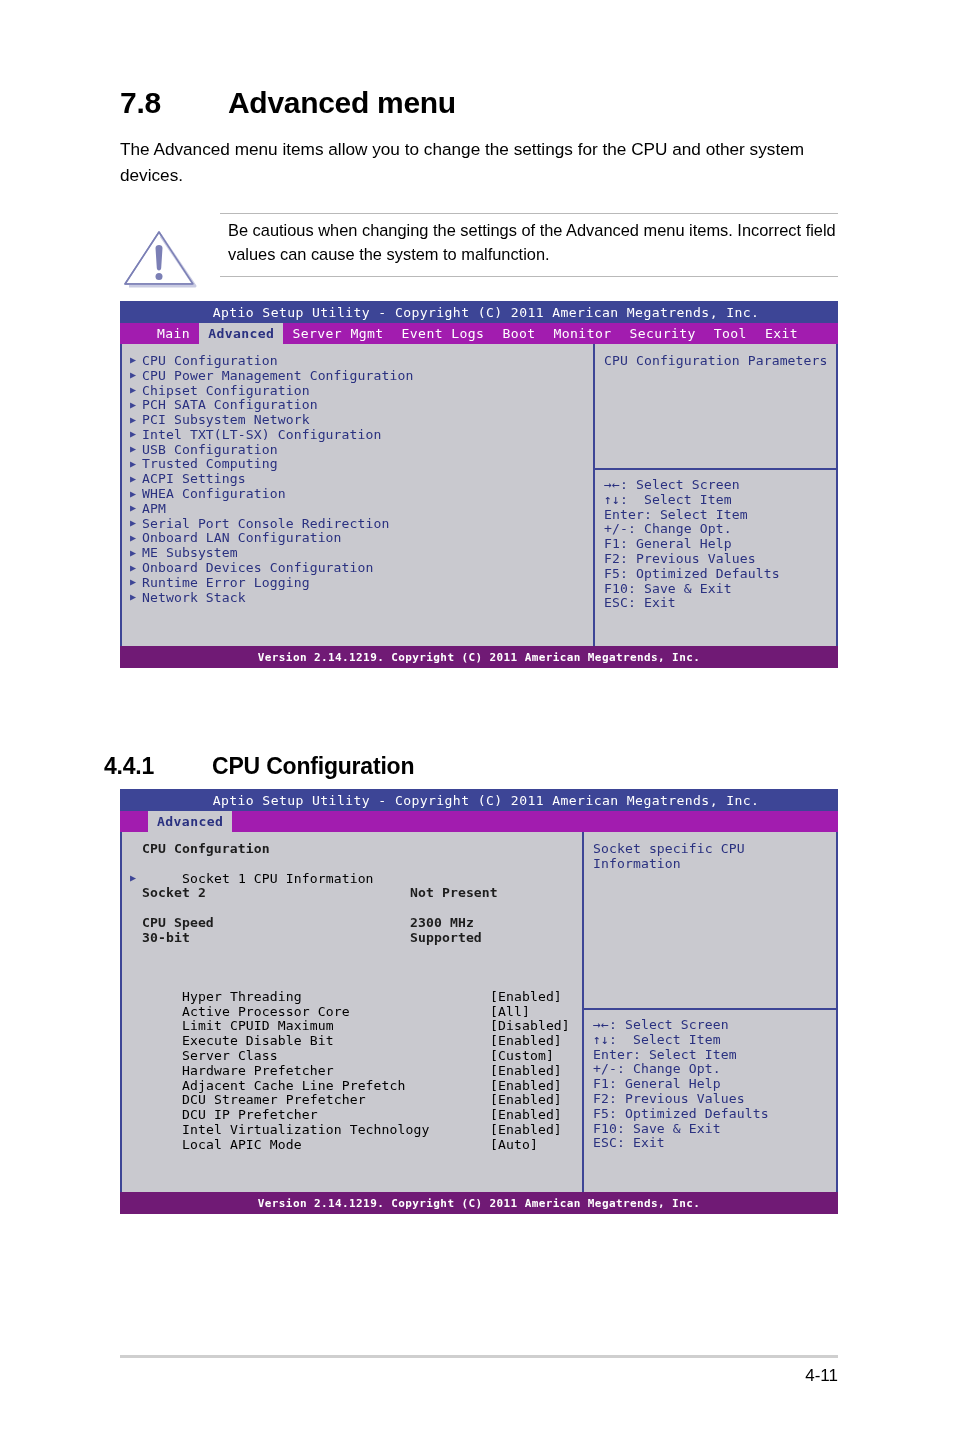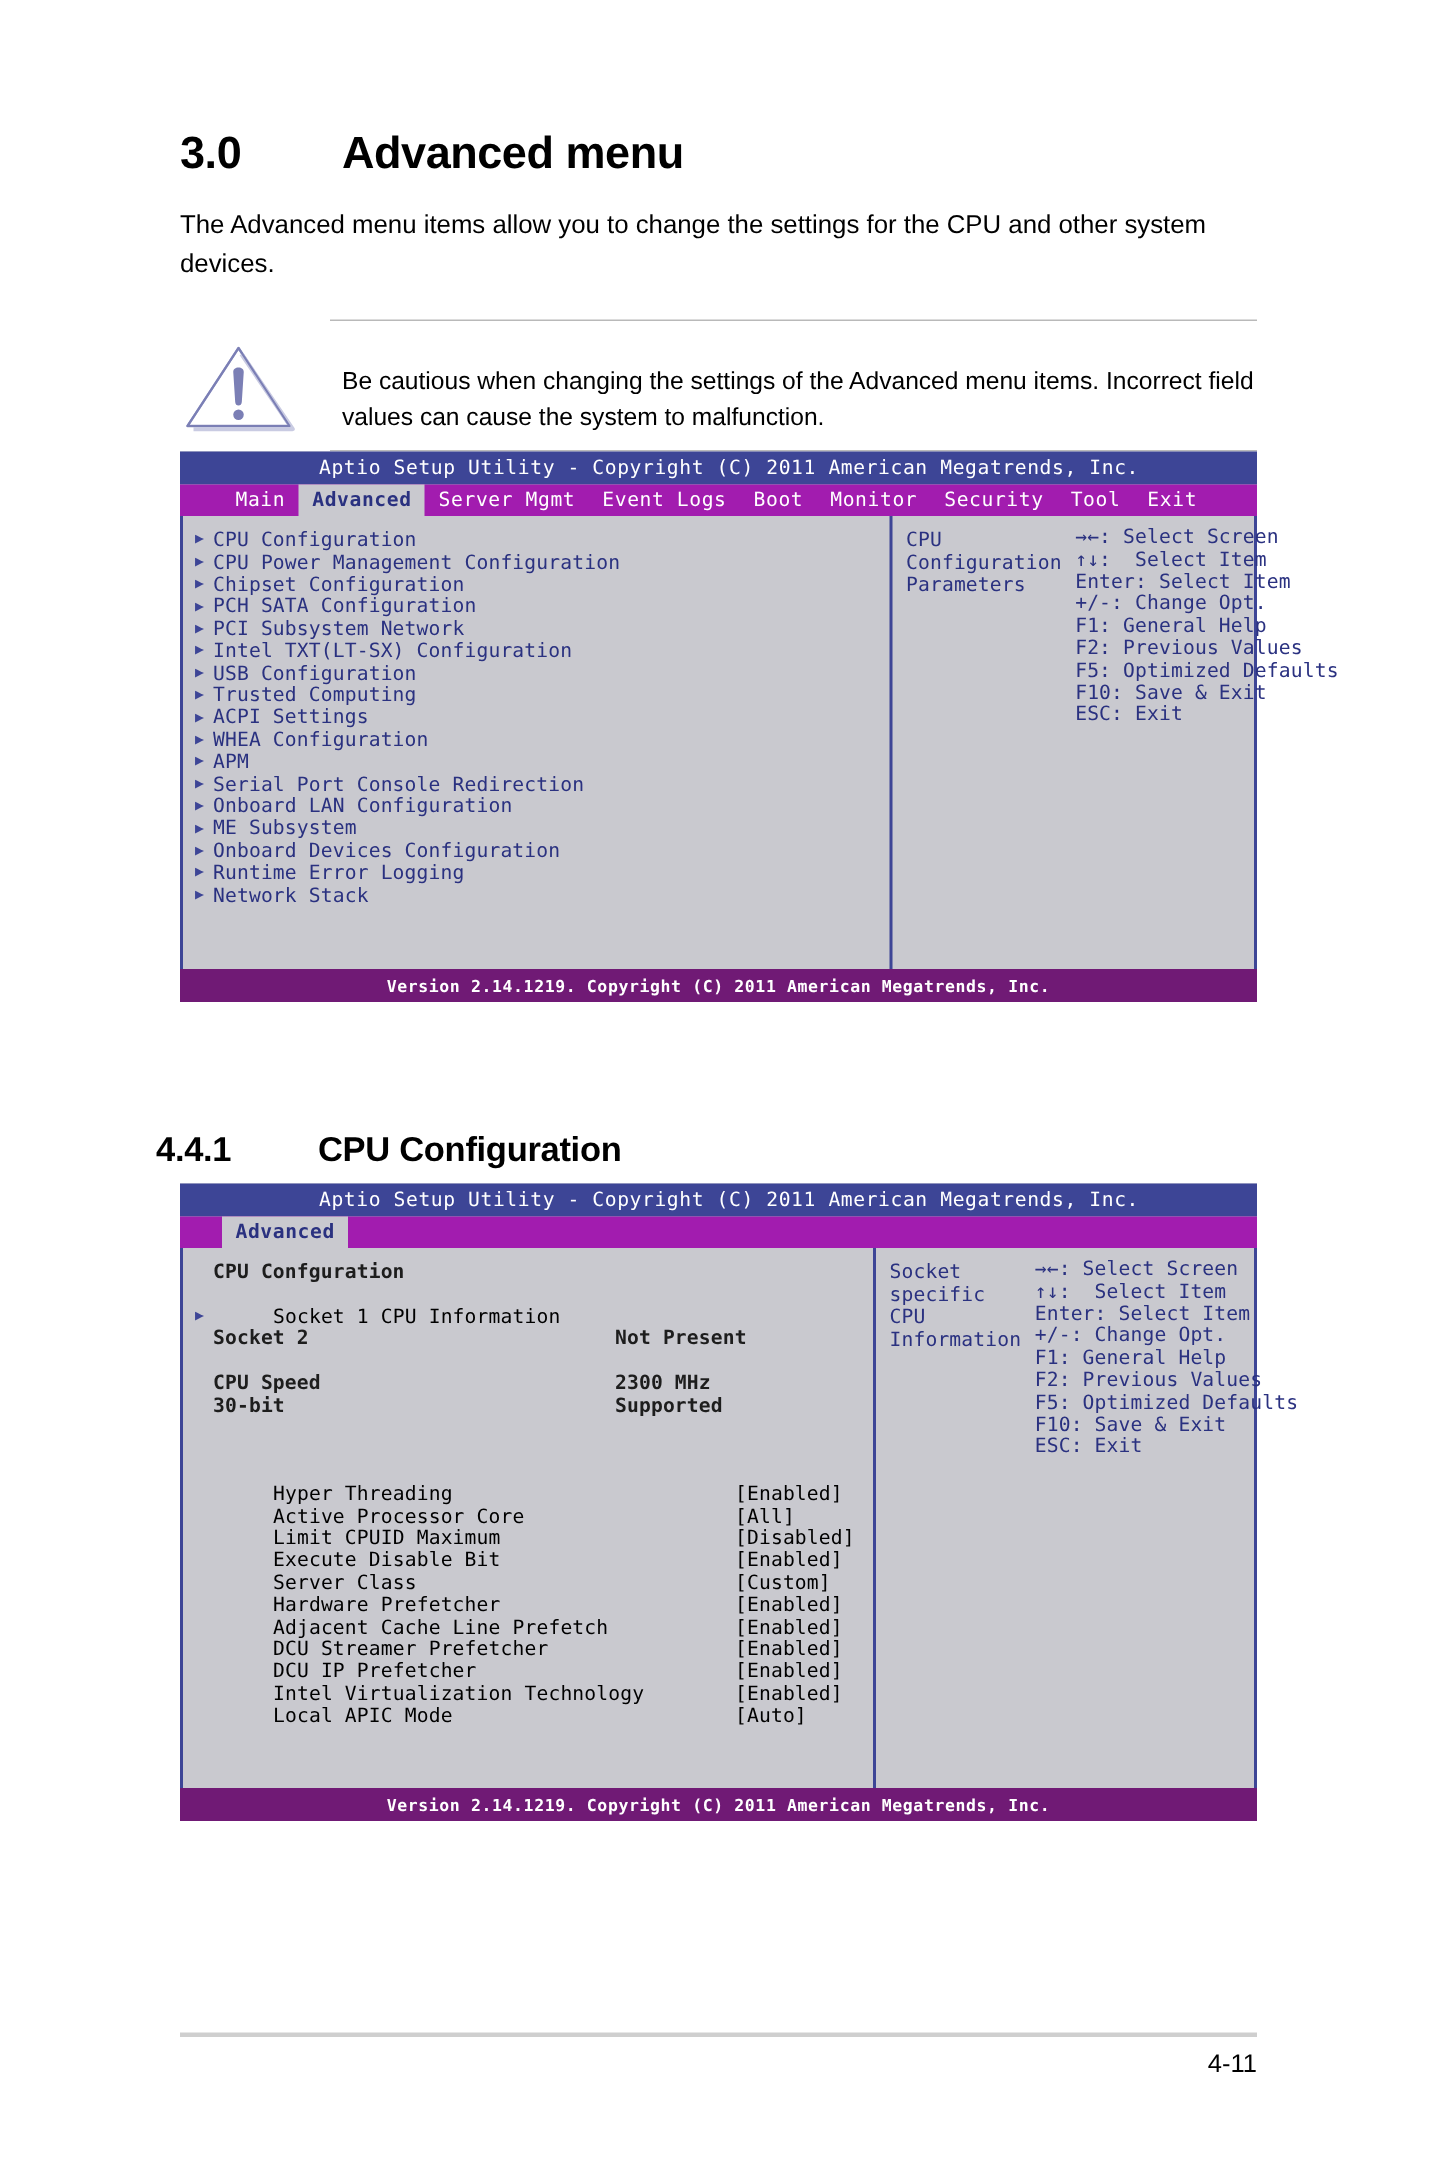--- a/index.html
+++ b/index.html
@@ -70,21 +70,21 @@
     width: 78px;
     height: 62px;
   }
   .note-body {
     position: absolute;
     left: 100px;
     top: 0px;
     width: 618px;
     border-top: 1px solid #b9b9b9;
     border-bottom: 1px solid #b9b9b9;
-    padding: 28px 0 10px 8px;
+    padding: 4px 0 10px 8px;
   }
   .note-text {
     font-size: 16.4px;
     line-height: 24px;
     color: #000;
   }
 
   
   .bios {
     position: absolute;
@@ -139,20 +139,21 @@
     flex: 0 0 473px;
     border-right: 2px solid #3d4596;
     padding: 9px 0 0 6px;
     position: relative;
   }
   #bios2 .bios-left { flex: 0 0 462px; }
 
   .bios-right {
     flex: 1;
     display: flex;
+    flex-direction: column;
     position: relative;
   }
   .help-top {
     padding: 9px 0 0 9px;
     font-size: 13.1px;
     color: #2a3180;
     letter-spacing: 0.1px;
   }
   #bios1 .help-top { height: 124px; }
   #bios2 .help-top { height: 176px; }
@@ -245,21 +246,21 @@
     font-size: 17px;
     color: #000;
   }
 </style>
 </head>
 <body>
 
 <div class="page">
 
   <div class="sec-head" id="sec44">
-    <span class="sec-num">3.0</span>
+    <span class="sec-num">7.8</span>
     <span class="sec-title">Advanced menu</span>
   </div>
 
   <div class="intro">The Advanced menu items allow you to change the settings for the CPU and other system devices.</div>
 
   <div class="note">
     <div class="note-icon">
       <svg width="78" height="62" viewBox="0 0 78 62" xmlns="http://www.w3.org/2000/svg">
         <path d="M39 5 L73 57 L5 57 Z" fill="#ffffff" stroke="#8a8fc0" stroke-width="1.6" stroke-linejoin="round"></path>
         <path d="M41 9 L75 59 L9 59" fill="none" stroke="#c9cbe2" stroke-width="3" stroke-linejoin="round"></path>

